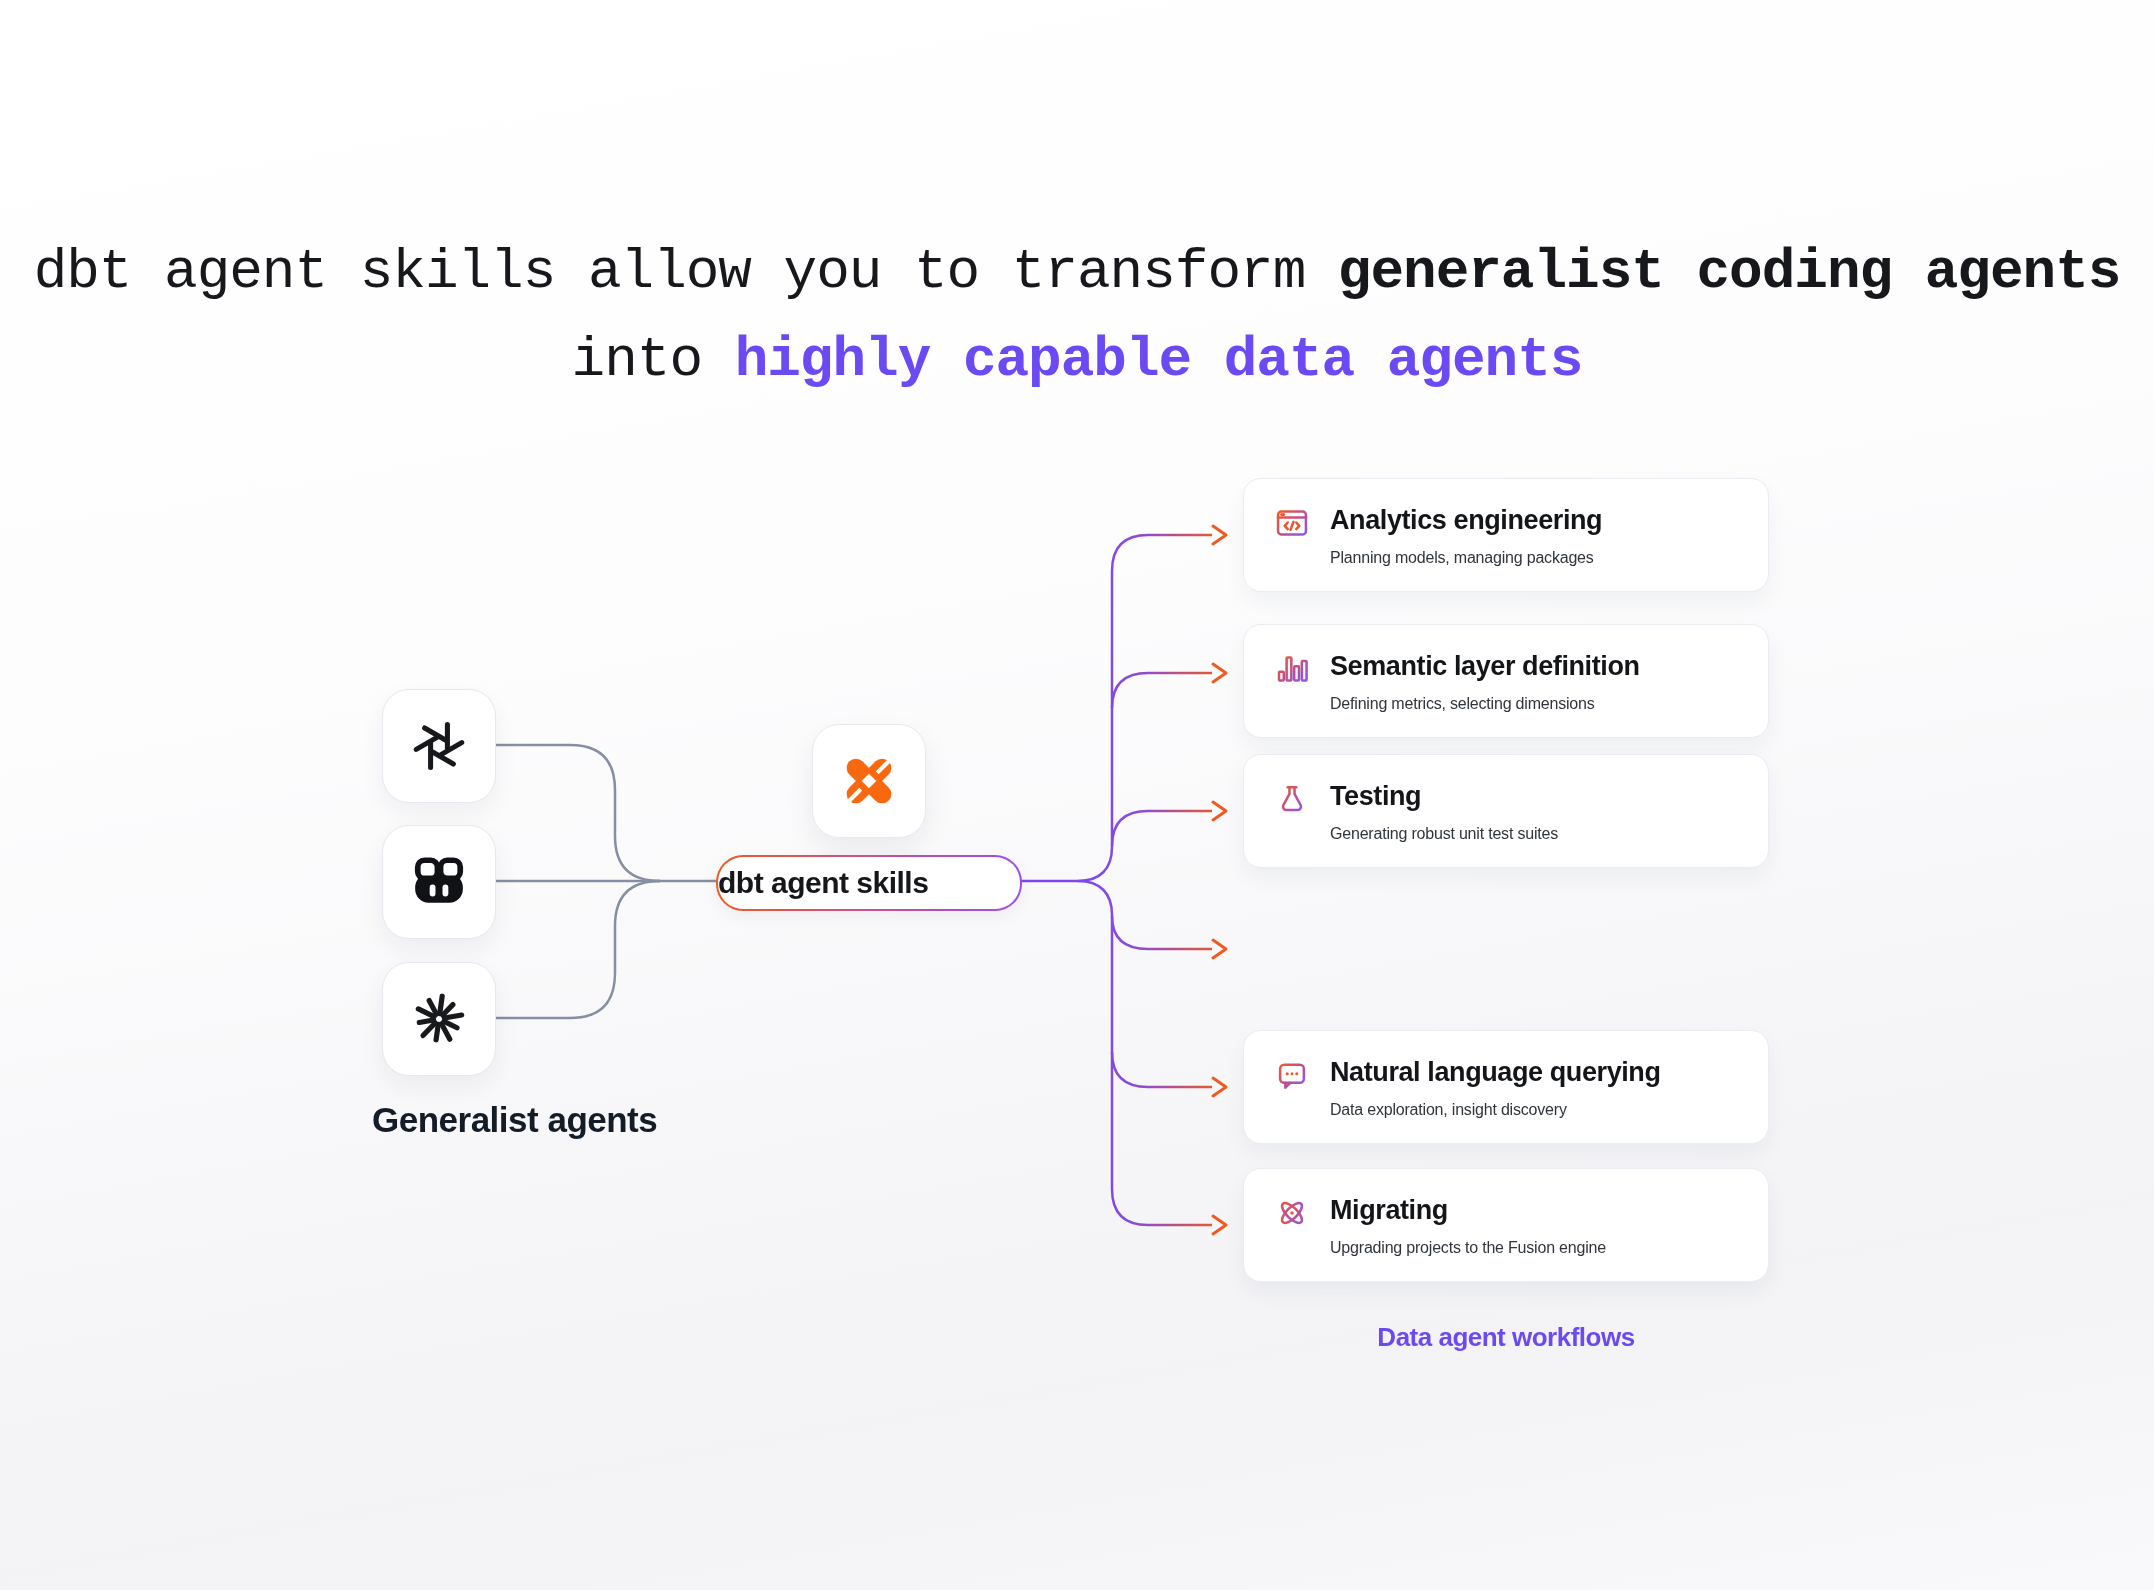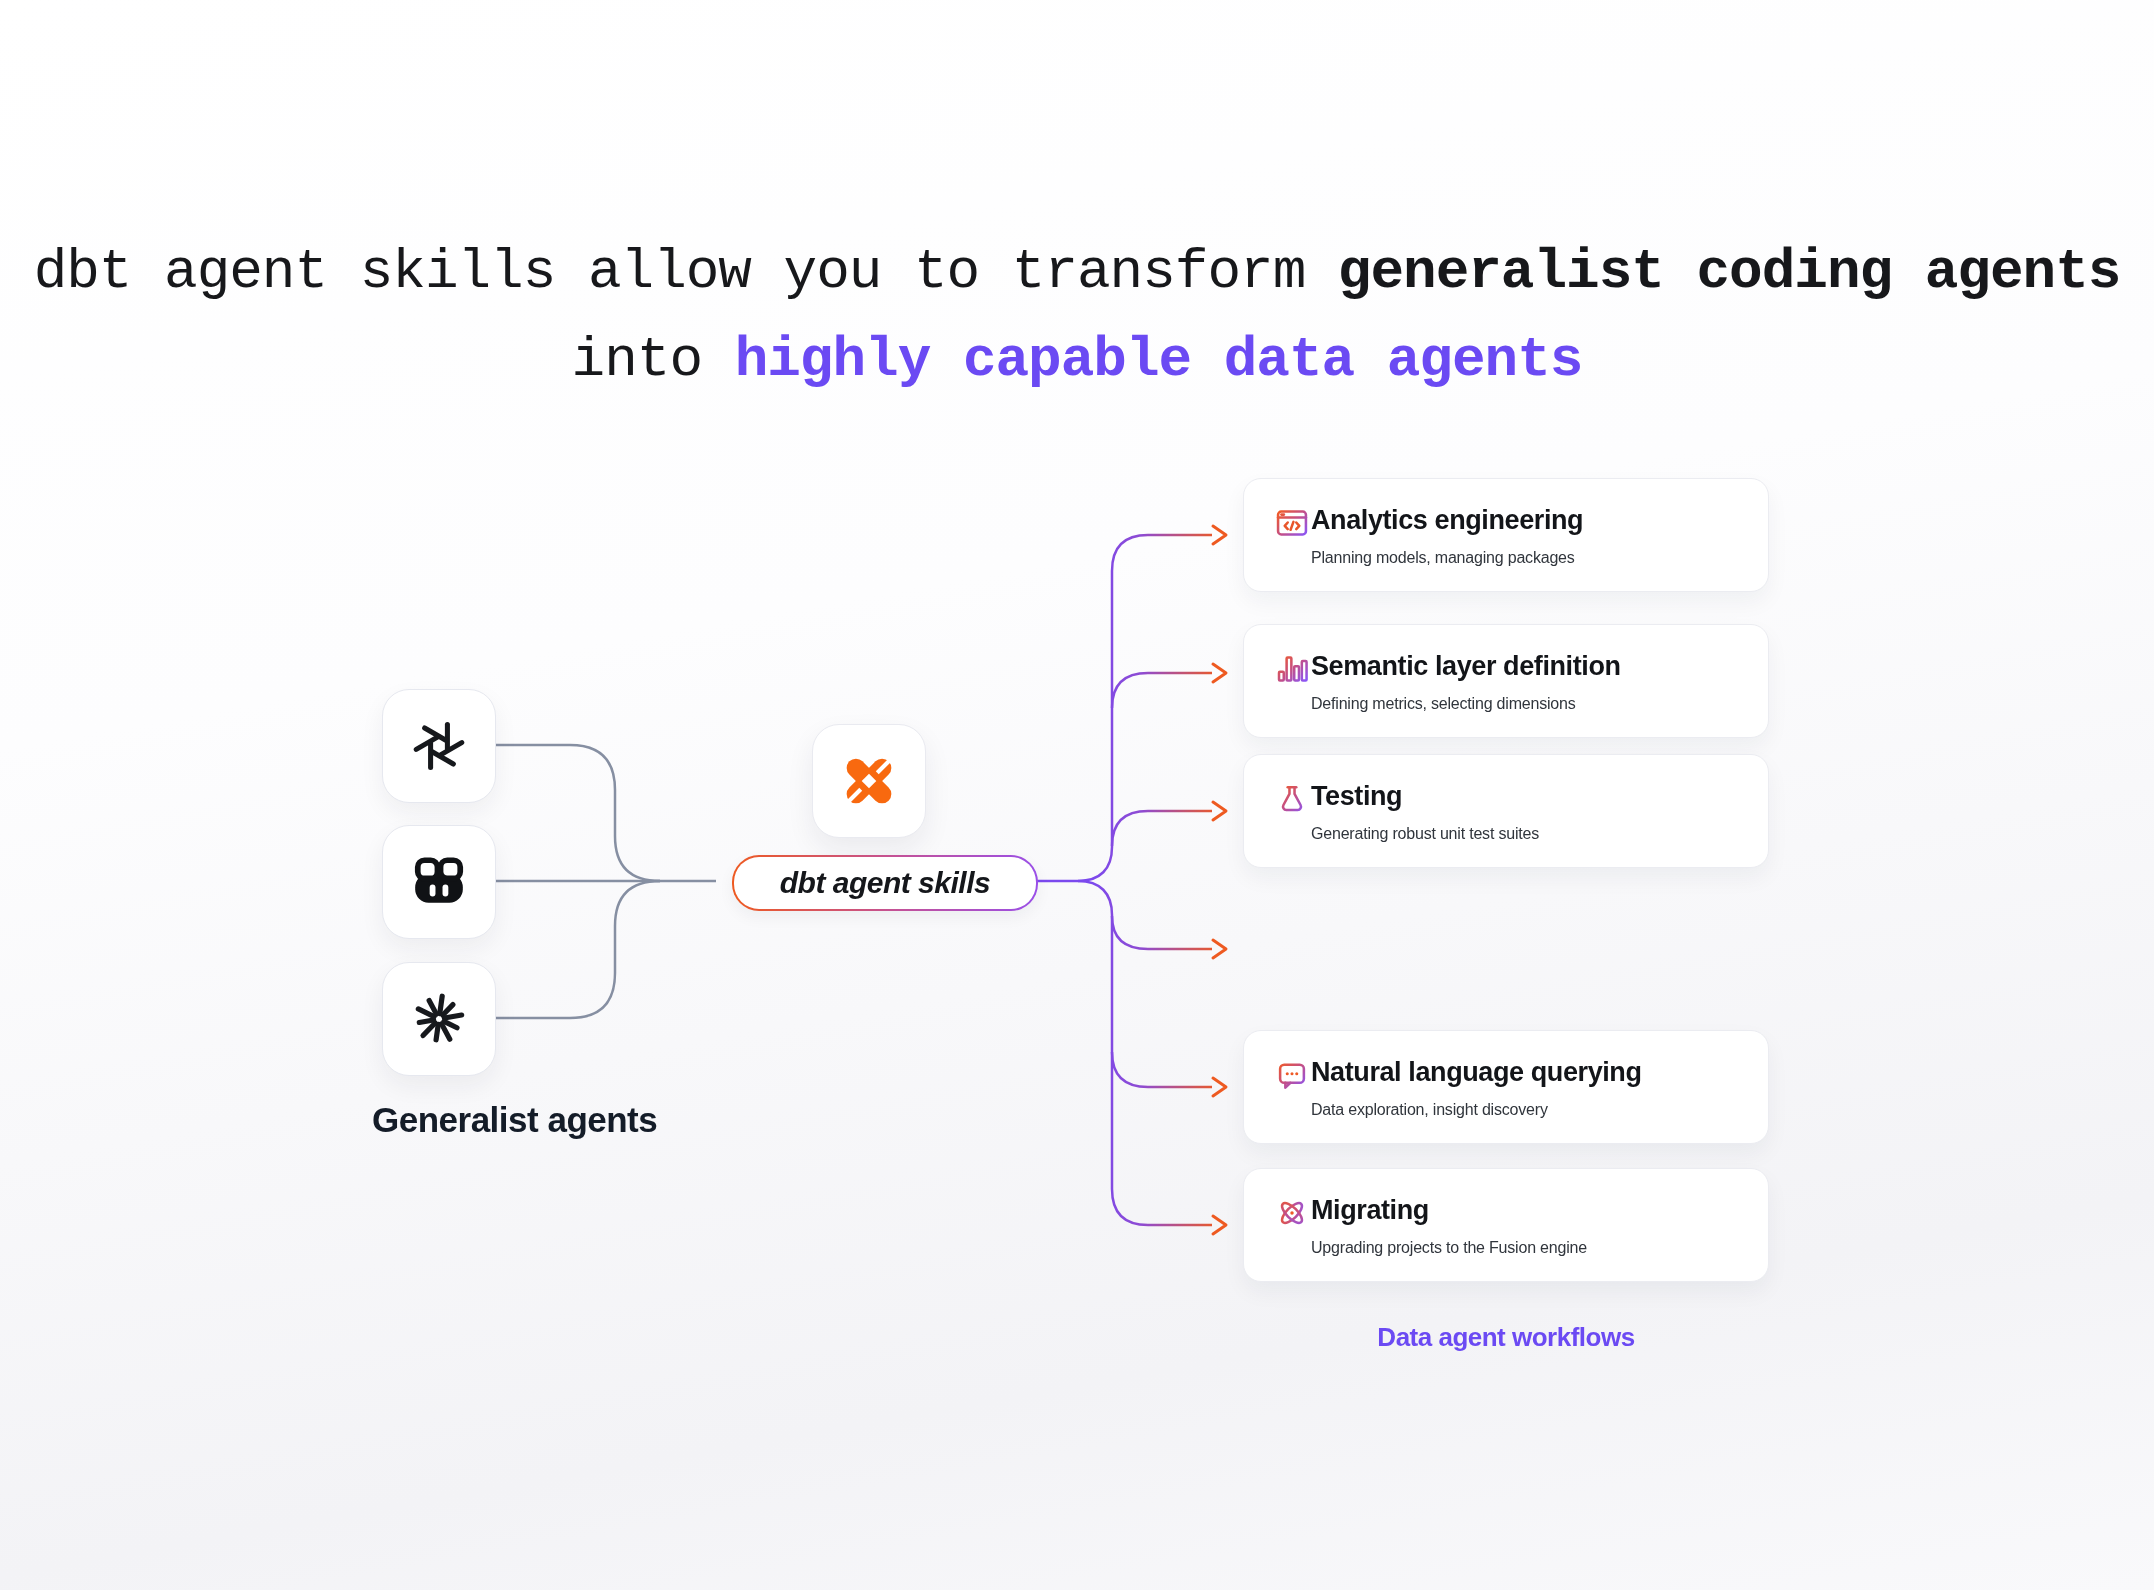--- a/index.html
+++ b/index.html
@@ -36,36 +36,35 @@
     font-size:35px;font-weight:700;color:#141c28;letter-spacing:-.5px;
   }
   
   .hub-card{
     position:absolute;left:812px;top:724px;width:112px;height:112px;border-radius:27px;
     background:#fff;border:1.5px solid #e9eaf0;
     box-shadow:0 12px 28px rgba(28,32,58,.07);
     display:flex;align-items:center;justify-content:center;
   }
   .pill{
-    position:absolute;left:732px;top:855px;width:302px;height:52px;
+    position:absolute;left:716px;top:855px;width:302px;height:52px;
     border-radius:27px;border:2.5px solid transparent;
     background:linear-gradient(#fff,#fff) padding-box,
                linear-gradient(90deg,#ee5a21 0%,#c2519a 55%,#9a4fe8 100%) border-box;
-    display:flex;align-items:center;justify-content:center;
+    display:flex;align-items:center;justify-content:flex-start;
     box-shadow:0 6px 16px rgba(28,32,58,.05);
-    font-style:italic;
   }
   .pill span{font-size:30px;font-weight:700;color:#15171b;letter-spacing:-.5px;}
   
   .wf-card{
     position:absolute;left:1243px;width:526px;height:114px;border-radius:18px;
     background:#fff;border:1.5px solid #ebecf1;
     box-shadow:0 10px 22px rgba(28,32,58,.05);
     box-sizing:border-box;
-    display:flex;align-items:flex-start;
+    display:flex;align-items:flex-start;gap:19px;
     padding:25px 20px 0 29px;
   }
   .wf-icon{flex:0 0 38px;height:38px;}
   .wf-text{min-width:0;}
   .wf-title{font-size:27px;font-weight:700;color:#131519;letter-spacing:-.4px;line-height:32px;}
   .wf-sub{font-size:16px;color:#30353c;margin-top:9px;letter-spacing:-.2px;line-height:26px;}
   .workflows-label{
     position:absolute;left:1243px;top:1322px;width:526px;text-align:center;
     font-size:26px;font-weight:700;color:#6b4af3;letter-spacing:-.5px;
   }

